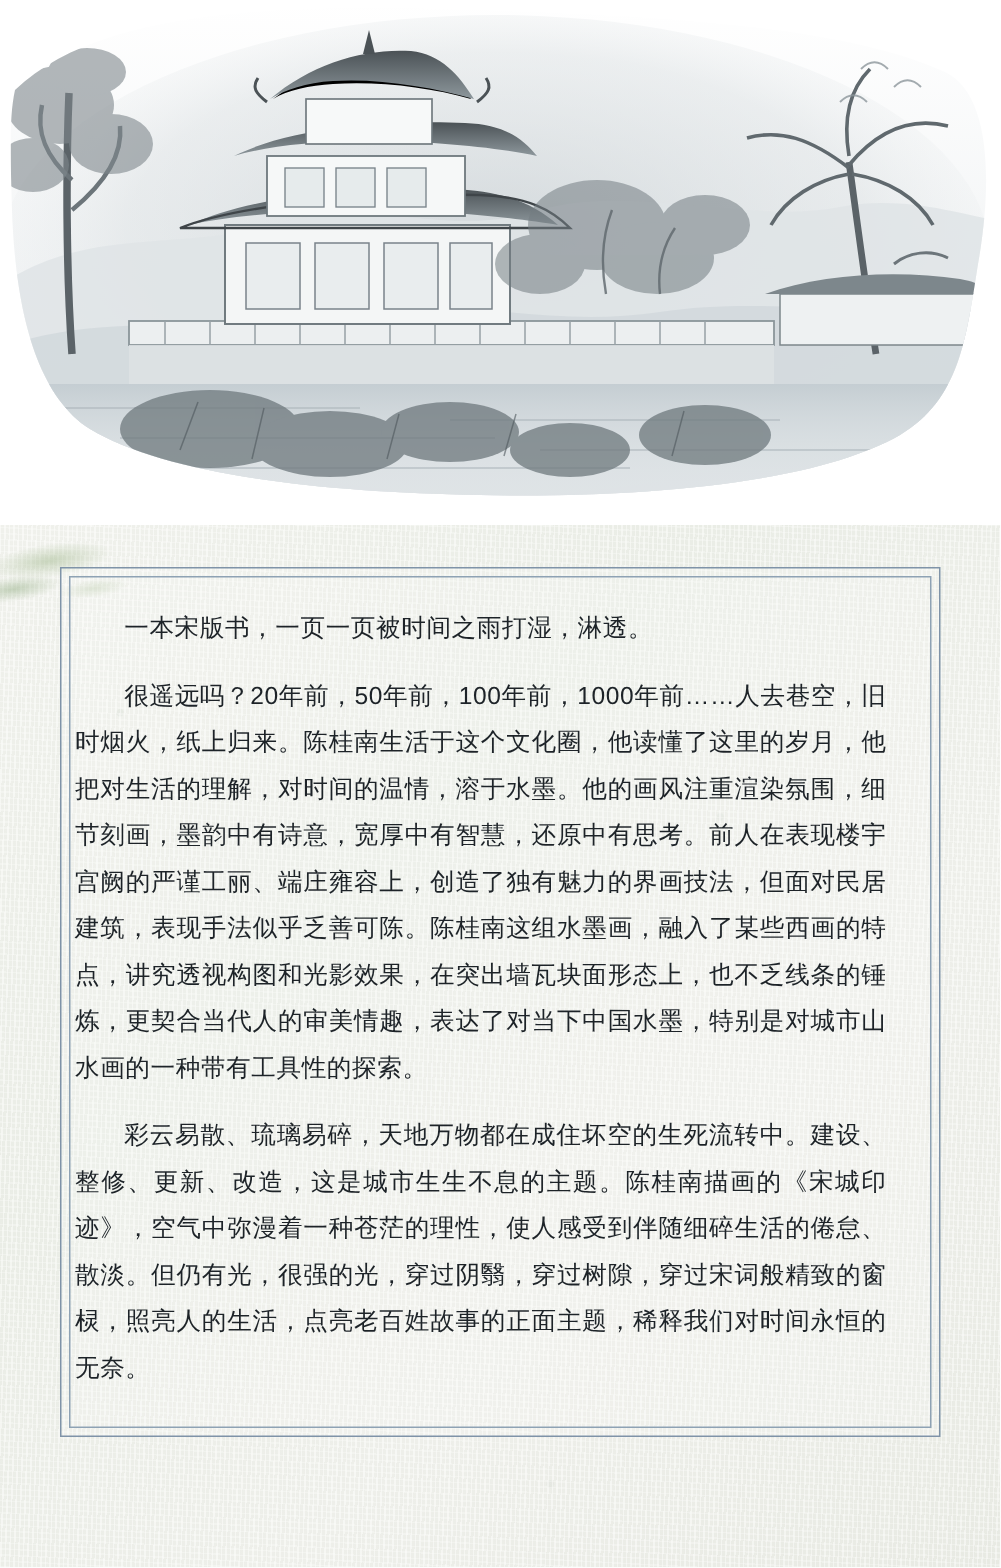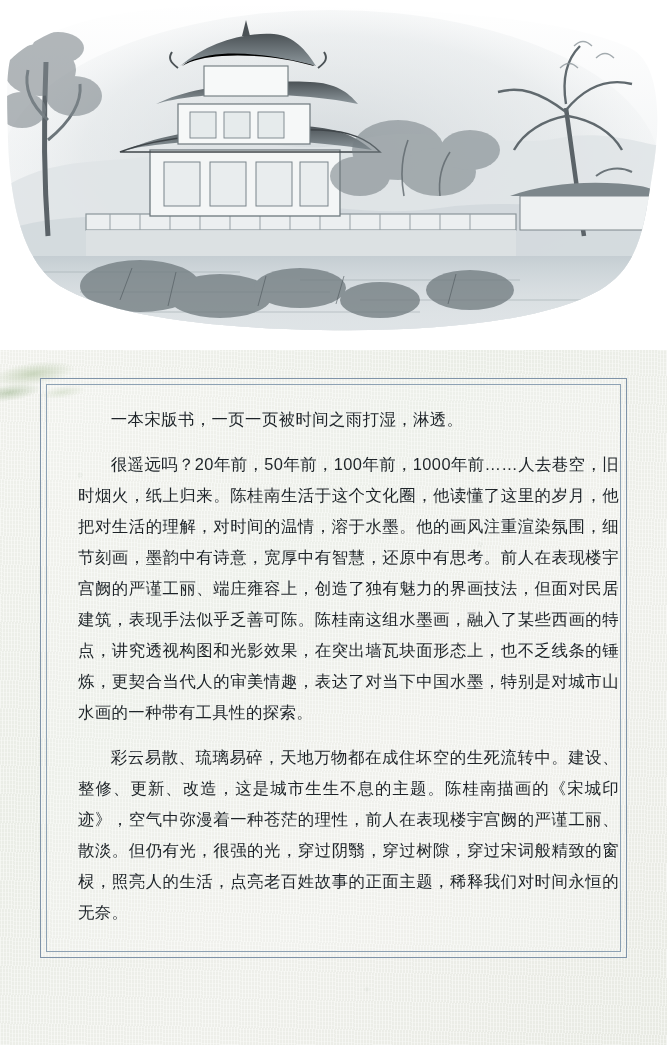--- a/index.html
+++ b/index.html
@@ -94,21 +94,21 @@
     top: 384px;
     width: 575px;
     height: 568px;
     border: 1px solid #8ea2b4;
     box-sizing: border-box;
   }
 
   
   .article {
     position: absolute;
-    left: 76px;
+    left: 48px;
     top: 398px;
     width: 545px;
     height: 540px;
     box-sizing: border-box;
     padding: 6px 2px 0 2px;
     overflow: hidden;
   }
   .para {
     margin: 0 0 14px 0;
     font-family: "Liberation Sans", "DejaVu Sans", sans-serif;
@@ -287,16 +287,16 @@
     <div class="paper-grain"></div>
     <div class="leaf-wash"></div>
   </div>
 
   <div class="frame-outer"></div>
   <div class="frame-inner"></div>
 
   <div class="article">
     <p class="para">一本宋版书，一页一页被时间之雨打湿，淋透。</p>
     <p class="para">很遥远吗？20年前，50年前，100年前，1000年前……人去巷空，旧时烟火，纸上归来。陈桂南生活于这个文化圈，他读懂了这里的岁月，他把对生活的理解，对时间的温情，溶于水墨。他的画风注重渲染氛围，细节刻画，墨韵中有诗意，宽厚中有智慧，还原中有思考。前人在表现楼宇宫阙的严谨工丽、端庄雍容上，创造了独有魅力的界画技法，但面对民居建筑，表现手法似乎乏善可陈。陈桂南这组水墨画，融入了某些西画的特点，讲究透视构图和光影效果，在突出墙瓦块面形态上，也不乏线条的锤炼，更契合当代人的审美情趣，表达了对当下中国水墨，特别是对城市山水画的一种带有工具性的探索。</p>
-    <p class="para">彩云易散、琉璃易碎，天地万物都在成住坏空的生死流转中。建设、整修、更新、改造，这是城市生生不息的主题。陈桂南描画的《宋城印迹》，空气中弥漫着一种苍茫的理性，前人在表现楼宇宫阙的严谨工丽、散淡。但仍有光，很强的光，穿过阴翳，穿过树隙，穿过宋词般精致的窗棂，照亮人的生活，点亮老百姓故事的正面主题，稀释我们对时间永恒的无奈。</p>
+    <p class="para">彩云易散、琉璃易碎，天地万物都在成住坏空的生死流转中。建设、整修、更新、改造，这是城市生生不息的主题。陈桂南描画的《宋城印迹》，空气中弥漫着一种苍茫的理性，使人感受到伴随细碎生活的倦怠、散淡。但仍有光，很强的光，穿过阴翳，穿过树隙，穿过宋词般精致的窗棂，照亮人的生活，点亮老百姓故事的正面主题，稀释我们对时间永恒的无奈。</p>
   </div>
 
 </div>
 
 </body></html>

